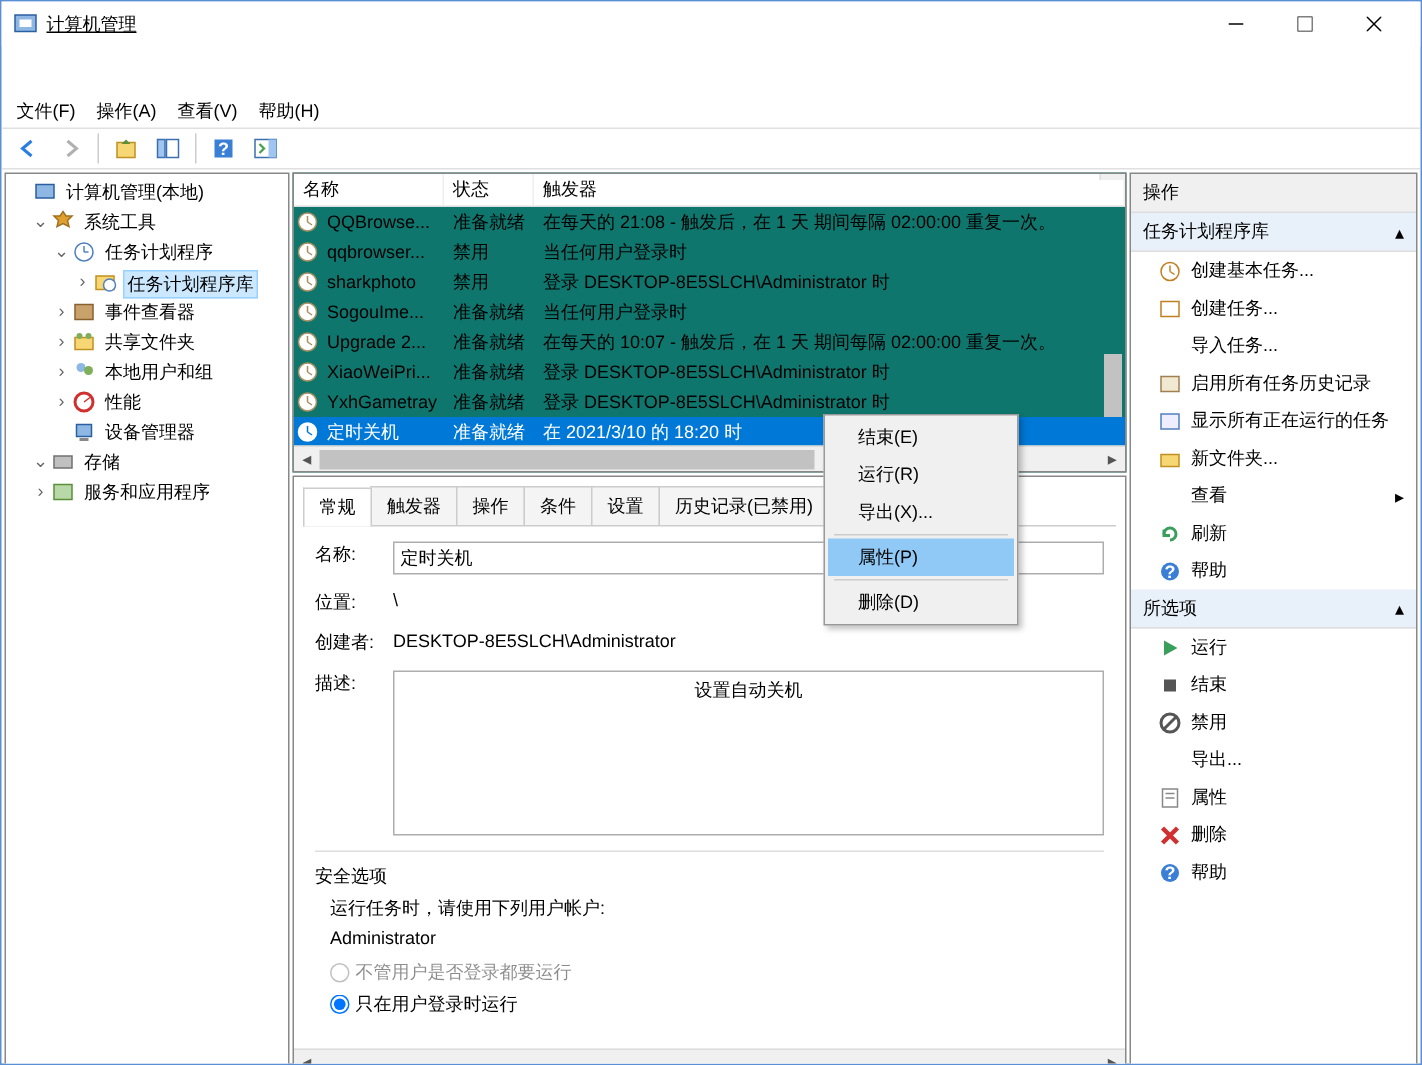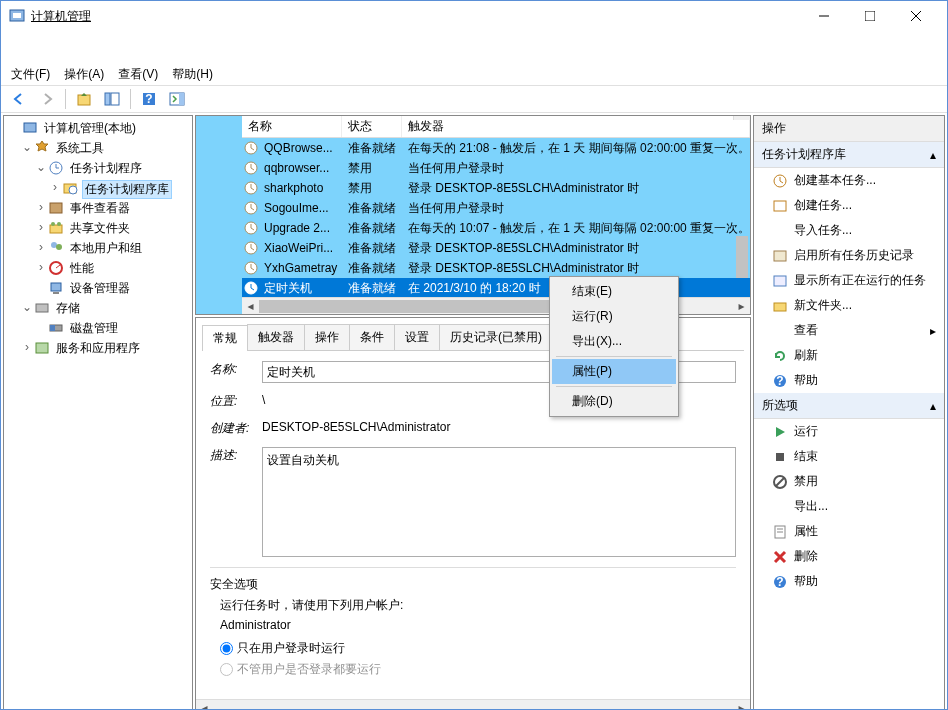--- a/index.html
+++ b/index.html
@@ -15,44 +15,44 @@
 .toolbar .sep { width:1px; height:20px; background:#ccc; margin:0 2px; }
 .workspace { display:flex; height:calc(100% - 80px - 22px); }
 .tree { width:190px; border:1px solid #888; margin:2px; padding:4px 2px; overflow:auto; background:#fff; }
 .tree-row { display:flex; align-items:flex-start; height:20px; padding:0 2px; white-space:nowrap; }
 .tree-row .twisty { width:14px; text-align:center; color:#666; }
 .tree-row .ticon { width:16px; height:16px; margin-right:4px; flex:none; }
 .tree-row.sel .lbl { background:#cce8ff; border:1px solid #99d1ff; padding:0 2px; }
 .tree-row .lbl { padding:0 2px; }
 .ind1 { padding-left:14px; } .ind2 { padding-left:28px; } .ind3 { padding-left:42px; }
 .center { flex:1; margin:2px 0; display:flex; flex-direction:column; min-width:0; }
-.list-pane { border:1px solid #888; height:200px; display:flex; flex-direction:column; background:#7dd3fc; position:relative;padding-left:46px; }
+.list-pane { border:1px solid #888; height:200px; display:flex; flex-direction:column; background:#0f766e; position:relative; }
 .list-header { display:flex; background:#fff; border-bottom:1px solid #ddd; height:22px; align-items:center; position:relative; }
 .list-header .col { padding:2px 6px; border-right:1px solid #eee; }
 .list-body { flex:1; overflow:hidden; position:relative; }
 .list-row { display:flex; height:20px; align-items:center; padding-left:2px; }
 .list-row.selected { background:#0078d7; color:#fff; }
 .list-row .cell { padding:0 4px; white-space:nowrap; overflow:hidden; text-overflow:clip; }
 .list-row .clockicon { width:14px; height:14px; margin-right:2px; flex:none; }
 .vscroll { position:absolute; right:0; top:0; bottom:17px; width:17px; background:#f0f0f0; border-left:1px solid #ddd; }
 .vscroll .thumb { position:absolute; left:2px; right:2px; top:120px; height:50px; background:#c2c2c2; }
 .hscroll { height:17px; background:#f0f0f0; border-top:1px solid #ddd; display:flex; align-items:center; position:relative; }
 .hscroll .arrow { width:17px; height:17px; display:flex; align-items:center; justify-content:center; color:#555; }
 .hscroll .track { flex:1; position:relative; height:17px; }
 .hscroll .thumb { position:absolute; top:2px; bottom:2px; left:0; width:330px; background:#c2c2c2; }
 .detail-pane { border:1px solid #888; flex:1; margin-top:2px; background:#fff; display:flex; flex-direction:column; min-height:0; position:relative; }
 .tabs { display:flex; border-bottom:1px solid #ccc; margin:6px 6px 0 6px; }
 .tabs .tab { padding:4px 10px; border:1px solid #ccc; border-bottom:none; background:#f4f4f4; margin-right:-1px; }
 .tabs .tab.active { background:#fff; position:relative; top:1px; }
 .detail-body { padding:10px 14px; flex:1; overflow:hidden; }
 .form-row { display:flex; margin-bottom:10px; align-items:flex-start; }
-.form-row .flabel { width:52px; color:#000;font-style:italic; }
+.form-row .flabel { width:52px; color:#000; }
 .form-row .fval { flex:1; }
 .form-row input[type=text] { width:100%; height:22px; border:1px solid #adadad; padding:0 4px; background:#fff; }
-.descbox { width:100%; height:110px; border:1px solid #adadad; padding:4px; background:#fff; resize:none; }
+.descbox { width:100%; height:110px; border:1px solid #adadad; padding:4px; background:#fff; resize:none;text-align:center; }
 .secopt { border-top:1px solid #ddd; margin-top:4px; padding-top:8px; }
 .secopt .shead { color:#000; margin-bottom:4px; }
 .radio-row { display:flex; align-items:center; margin:4px 0 4px 10px; gap:4px; }
 .actions { width:192px; border:1px solid #888; margin:2px; background:#fff; display:flex; flex-direction:column; }
 .actions-header { background:#f0f0f0; padding:4px 8px; font-weight:normal; border-bottom:1px solid #ddd; }
 .act-group-head { background:#e8f0fa; padding:4px 8px; display:flex; justify-content:space-between; align-items:center; border-bottom:1px solid #ddd; }
 .act-item { display:flex; align-items:center; padding:4px 8px 4px 18px; gap:6px; }
 .act-item .aicon { width:16px; height:16px; flex:none; }
 .act-item .arrow { margin-left:auto; color:#000; }
 .statusbar { height:22px; border-top:1px solid #ccc; background:#f0f0f0; }
@@ -232,30 +232,20 @@
       </div>
     <div class="tree-row ind1">
         <span class="twisty">⌄</span>
         <span class="ticon">
           <svg width="16" height="16">
             <rect x="2" y="4" width="12" height="8" fill="#c0c0c0" stroke="#707070"></rect>
           </svg>
         </span>
         <span class="lbl">存储</span>
       </div>
-    <div class="tree-row ind2">
-        <span class="twisty"></span>
-        <span class="ticon">
-          <svg width="16" height="16">
-            <rect x="2" y="5" width="12" height="6" fill="#a0a0a0" stroke="#606060"></rect>
-            <rect x="2" y="5" width="5" height="6" fill="#5080c0"></rect>
-          </svg>
-        </span>
-        <span class="lbl">磁盘管理</span>
-      </div>
     <div class="tree-row ind1">
         <span class="twisty">›</span>
         <span class="ticon">
           <svg width="16" height="16">
             <rect x="2" y="3" width="12" height="10" fill="#b8d8a8" stroke="#5a8f3a"></rect>
           </svg>
         </span>
         <span class="lbl">服务和应用程序</span>
       </div>
   </div>
@@ -402,27 +392,27 @@
         <div class="form-row">
             <div class="flabel">描述:</div>
             <div class="fval">
               <div class="descbox">设置自动关机</div>
             </div>
           </div>
         <div class="secopt">
           <div class="shead">安全选项</div>
           <div style="margin:4px 0 4px 10px">运行任务时，请使用下列用户帐户:</div>
           <div style="margin:4px 0 8px 10px">Administrator</div>
+          <div class="radio-row" style="opacity:0.45">
+              <input type="radio" style="">
+              <span>不管用户是否登录都要运行</span>
+            </div>
           <div class="radio-row">
               <input type="radio" checked="" style="">
               <span>只在用户登录时运行</span>
-            </div>
-          <div class="radio-row" style="opacity:0.45">
-              <input type="radio" style="">
-              <span>不管用户是否登录都要运行</span>
             </div>
         </div>
       </div>
       <div class="hscroll">
           <div class="arrow">◂</div>
           <div class="track"></div>
           <div class="arrow">▸</div>
         </div>
     </div>
   </div>

